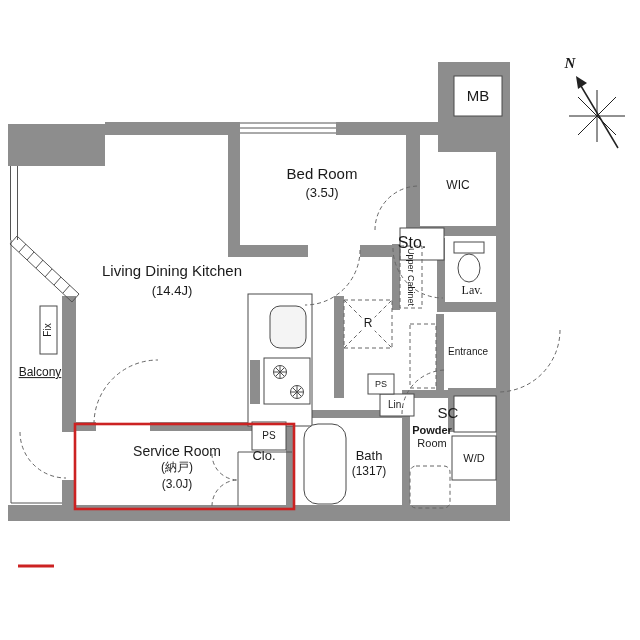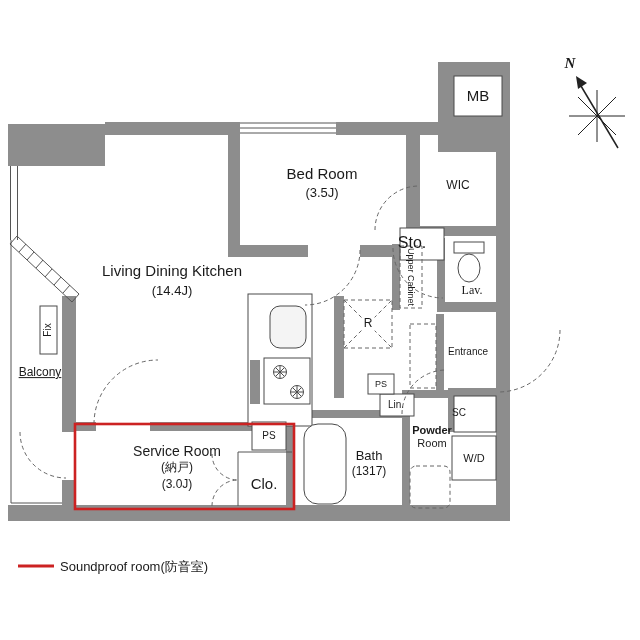--- a/index.html
+++ b/index.html
@@ -171,29 +171,28 @@
   <div class="lbl" style="left:177px;top:485px;font-size:12px;">(3.0J)</div>
 
   <div class="lbl" style="left:369px;top:456px;font-size:13px;">Bath</div>
   <div class="lbl" style="left:369px;top:472px;font-size:12px;">(1317)</div>
 
   <div class="lbl" style="left:432px;top:430px;font-size:11px;font-weight:bold;">Powder</div>
   <div class="lbl" style="left:432px;top:443px;font-size:11px;">Room</div>
 
   <div class="lbl" style="left:474px;top:458px;font-size:11px;">W/D</div>
   <div class="lbl" style="left:468px;top:352px;font-size:10px;">Entrance</div>
-  <div class="lbl" style="left:459px;top:413px;font-size:10px;">SC</div>
+  <div class="lbl" style="left:448px;top:413px;font-size:15px;">SC</div>
   <div class="lbl" style="left:472px;top:291px;font-size:12px;font-family:Liberation Serif, serif;">Lav.</div>
   <div class="lbl" style="left:412px;top:243px;font-size:16px;">Sto.</div>
   <div class="lbl rot90" style="left:411px;top:277px;font-size:9px;">Upper Cabinet</div>
   <div class="lbl" style="left:396px;top:405px;font-size:10px;">Lin.</div>
   <div class="lbl" style="left:381px;top:384px;font-size:9px;">PS</div>
   <div class="lbl" style="left:269px;top:436px;font-size:10px;">PS</div>
-  <div class="lbl" style="left:264px;top:484px;font-size:15px;">Clo.</div>
+  <div class="lbl" style="left:264px;top:456px;font-size:13px;">Clo.</div>
   <div class="lbl bgwhite" style="left:368px;top:324px;font-size:12px;">R</div>
   <div class="lbl rot270" style="left:48px;top:330px;font-size:10px;">Fix</div>
   <div class="lbl" style="left:40px;top:373px;font-size:12px;text-decoration:underline;">Balcony</div>
 
   <div class="lbl n-mark" style="left:570px;top:64px;font-size:15px;">N</div>
 
-  <div class="legend-text" style="left:60px;top:558px;font-size:13px;">Soundproof room(防音室)</div>
 
 </div>
 
 </body></html>

